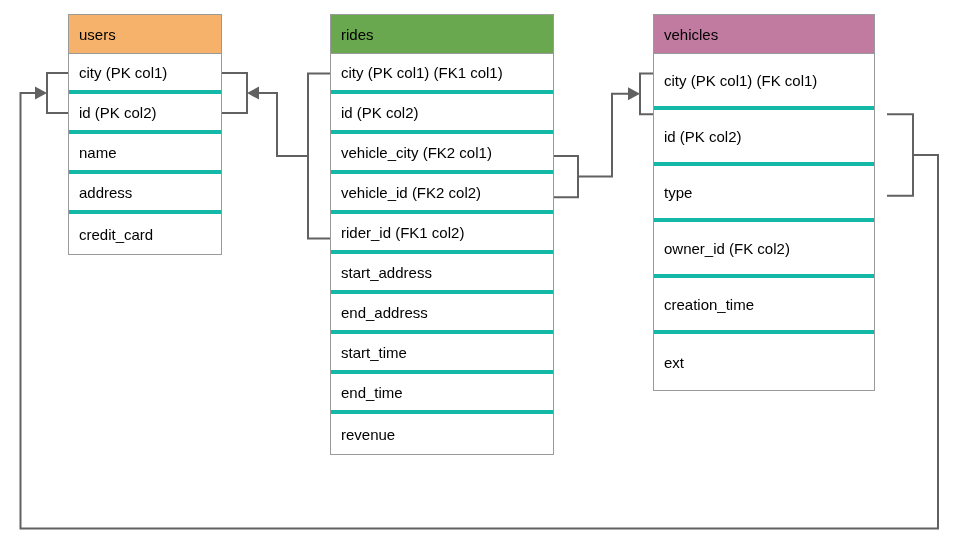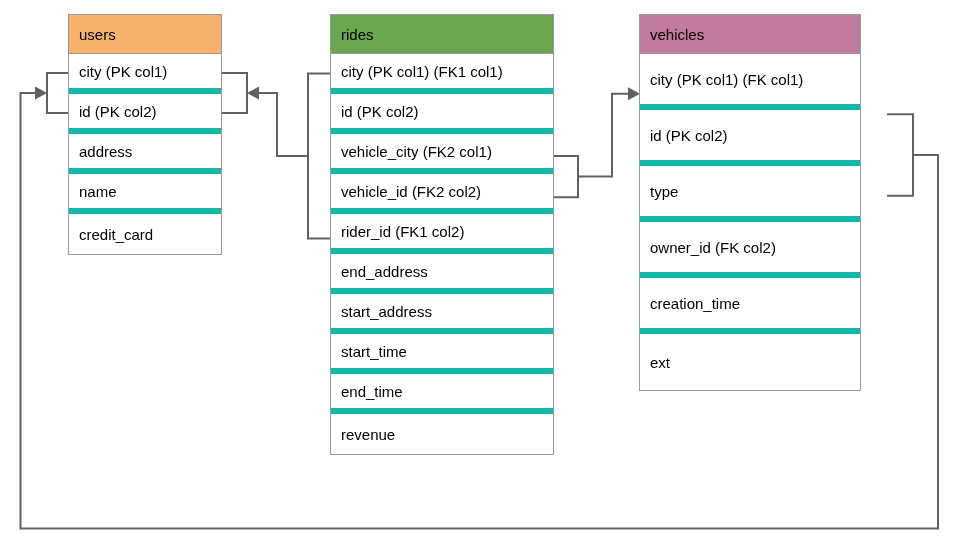--- a/index.html
+++ b/index.html
@@ -30,31 +30,31 @@
     border-bottom: 1px solid #9a9a9a;
     box-sizing: border-box;
     white-space: nowrap;
   }
   .tbl .row {
     display: flex;
     align-items: center;
     padding: 0 10px;
     font-size: 15px;
     color: #000000;
-    border-bottom: 6px solid #14b8a6;
+    border-bottom: 4px solid #14b8a6;
     box-sizing: border-box;
     white-space: nowrap;
     overflow: hidden;
   }
   .tbl .row:last-child { border-bottom: none; }
   .tbl-users  { left: 68px;  top: 14px; width: 154px; }
   .tbl-users .row { height: 40px; }
   .tbl-rides  { left: 330px; top: 14px; width: 224px; }
   .tbl-rides .row { height: 40px; }
-  .tbl-vehicles { left: 639px; top: 14px; width: 222px; }
+  .tbl-vehicles { left: 653px; top: 14px; width: 222px; }
   .tbl-vehicles .row { height: 56px; }
 </style>
 </head>
 <body>
 
 <div class="canvas">
 
   <svg class="wires" viewBox="0 0 960 540">
 
     <polyline points="330,73.6 308,73.6 308,238.4 330,238.4"></polyline>
@@ -70,34 +70,34 @@
     <polyline points="887,114.2 913,114.2 913,195.8 887,195.8"></polyline>
     <polyline points="913,155 938,155 938,528.5 20.5,528.5 20.5,93 37,93"></polyline>
     <polygon points="47,93 35,86.5 35,99.5"></polygon>
     <polyline points="68,73 47,73 47,113 68,113"></polyline>
   </svg>
 
   <div class="tbl tbl-users">
     <div class="hd" style="background: rgb(246, 178, 107);">users</div>
     <div class="row">city (PK col1)</div>
     <div class="row">id (PK col2)</div>
+    <div class="row">name</div>
     <div class="row">address</div>
-    <div class="row">name</div>
     <div class="row">credit_card</div>
   </div>
 
   <div class="tbl tbl-rides">
     <div class="hd" style="background: rgb(106, 168, 79);">rides</div>
     <div class="row">city (PK col1) (FK1 col1)</div>
     <div class="row">id (PK col2)</div>
     <div class="row">vehicle_city (FK2 col1)</div>
     <div class="row">vehicle_id (FK2 col2)</div>
     <div class="row">rider_id (FK1 col2)</div>
+    <div class="row">start_address</div>
     <div class="row">end_address</div>
-    <div class="row">start_address</div>
     <div class="row">start_time</div>
     <div class="row">end_time</div>
     <div class="row">revenue</div>
   </div>
 
   <div class="tbl tbl-vehicles">
     <div class="hd" style="background: rgb(194, 123, 160);">vehicles</div>
     <div class="row">city (PK col1) (FK col1)</div>
     <div class="row">id (PK col2)</div>
     <div class="row">type</div>

